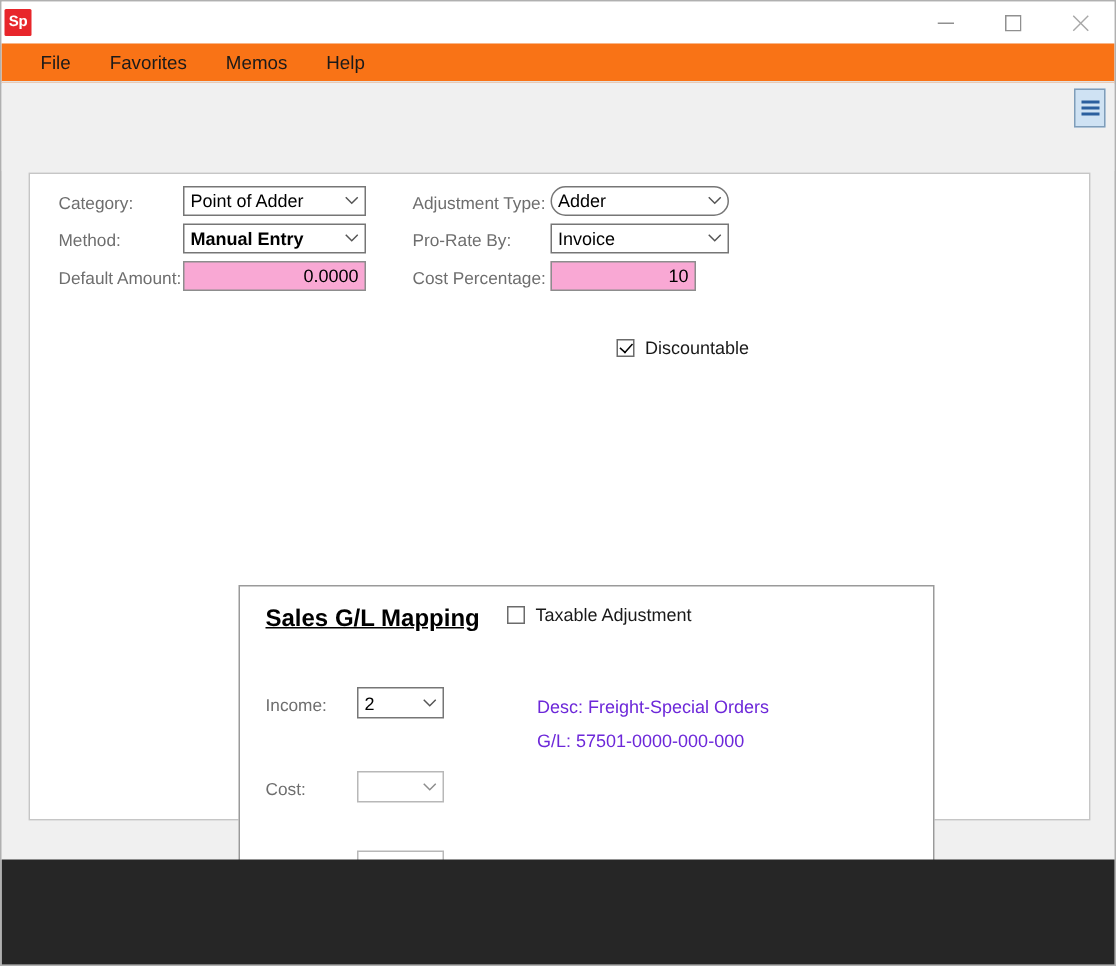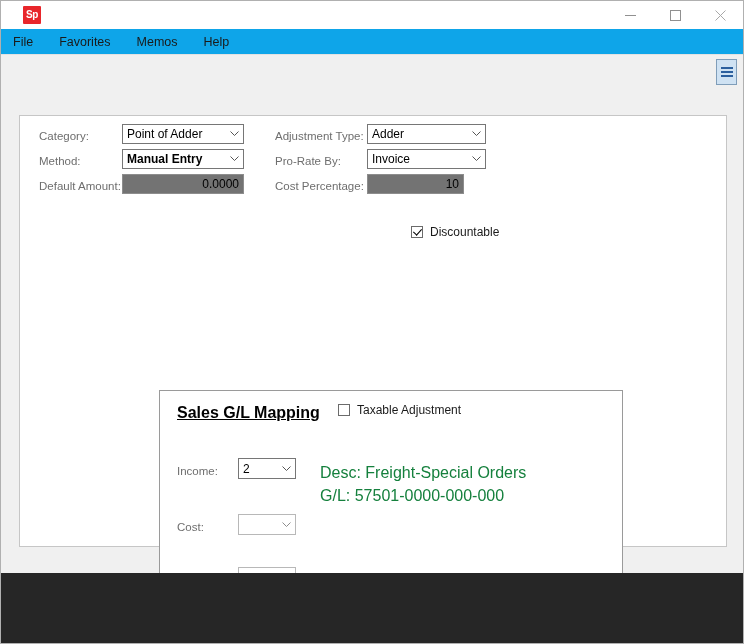--- a/index.html
+++ b/index.html
@@ -30,21 +30,21 @@
     width: 100%;
     height: 28px;
     background: #ffffff;
     display: flex;
     align-items: center;
     box-sizing: border-box;
   }
   .app-icon {
     width: 18px;
     height: 18px;
-    margin-left: 22px;
+    margin-left: 2px;
     background: #e8262b;
     color: #ffffff;
     font-size: 10px;
     font-weight: bold;
     line-height: 18px;
     text-align: center;
     border-radius: 1px;
     letter-spacing: -0.3px;
     font-family: "Liberation Sans", sans-serif;
   }
@@ -69,24 +69,24 @@
     color: #909090;
   }
   .win-btn svg { display:block; }
 
   
   .menubar {
     position: absolute;
     left: 0; top: 28px;
     width: 100%;
     height: 26px;
-    background: #0ea5e9;
-    display: flex;
-    align-items: center;
-    padding-left: 10px;
+    background: #f97316;
+    display: flex;
+    align-items: center;
+    padding-left: 24px;
     box-sizing: border-box;
     border-bottom: 1px solid #e2e2e2;
   }
   .menu-item {
     font-size: 12.5px;
     color: #1a1a1a;
     margin-right: 22px;
     padding: 2px 2px;
     cursor: default;
   }
@@ -122,21 +122,21 @@
   }
   .chev {
     width: 14px;
     display: flex;
     align-items: center;
     justify-content: center;
     color: #555;
   }
   .textbox {
     position: absolute;
-    background: #737373;
+    background: #f9a8d4;
     border: 1px solid #8d8d8d;
     box-sizing: border-box;
     display: flex;
     align-items: center;
     padding: 0 4px;
     font-size: 12px;
     color: #000;
   }
   .textbox.right { justify-content: flex-end; }
 
@@ -222,23 +222,24 @@
     position: absolute;
     left: 17px;
     top: 13px;
     font-size: 16px;
     font-weight: bold;
     color: #000;
     text-decoration: underline;
   }
   .static-txt {
     position: absolute;
-    font-size: 16px;
-    color: #15803d;
+    font-size: 12px;
+    color: #6d28d9;
     white-space: nowrap;
+    margin-left: 38px;
   }
 
   
   .fnbar {
     position: absolute;
     left: 0;
     top: 572px;
     width: 744px;
     height: 72px;
     background: #262626;
@@ -330,21 +331,21 @@
           </svg>
       </span>
     </div>
 
     <div class="lbl" style="position:absolute; left:19px; top:64px;">Default Amount:</div>
     <div class="textbox right" style="left:102px; top:58px; width:122px; height:20px;">
       <span>0.0000</span>
     </div>
 
     <div class="lbl" style="position:absolute; left:255px; top:14px;">Adjustment Type:</div>
-    <div class="combo" style="left:347px; top:8px; width:119px; height:20px;">
+    <div class="combo" style="left:347px; top:8px; width:119px; height:20px;border-radius:10px;">
       <span class="cval">Adder</span>
       <span class="chev">
         <svg width="9" height="6" viewBox="0 0 9 6">
             <polyline points="0.5,0.5 4.5,4.5 8.5,0.5" fill="none" stroke="#555" stroke-width="1"></polyline>
           </svg>
       </span>
     </div>
 
     <div class="lbl" style="position:absolute; left:255px; top:39px;">Pro-Rate By:</div>
     <div class="combo" style="left:347px; top:33px; width:119px; height:20px;">

